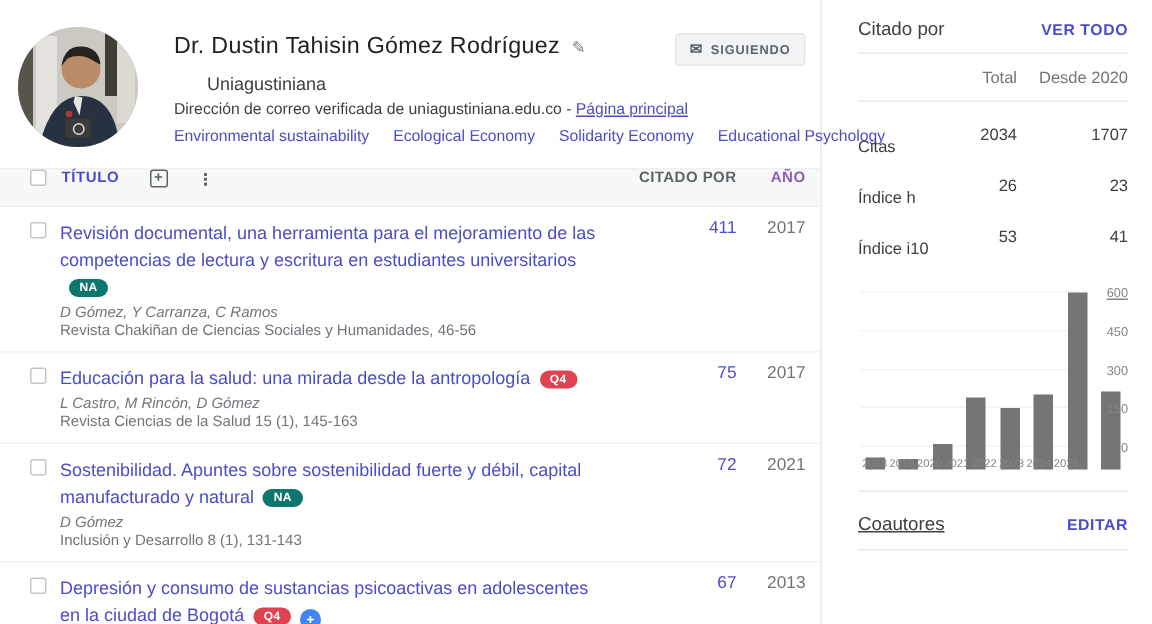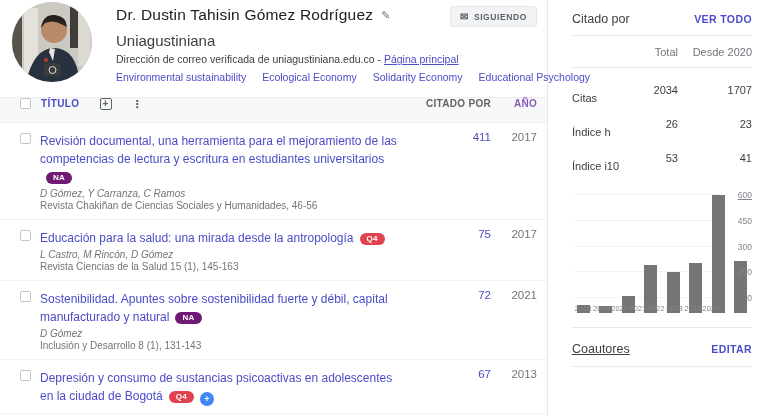--- a/index.html
+++ b/index.html
@@ -2,41 +2,41 @@
 <html><head>
 <meta charset="utf-8">
 <style>
   * { margin:0; padding:0; box-sizing:border-box; }
   html,body { width:768px; height:416px; overflow:hidden; background:#fff;
     font-family:"Liberation Sans","DejaVu Sans",sans-serif; color:#3c4043; }
   a { text-decoration:none; cursor:pointer; }
   .page { display:flex; width:768px; height:416px; }
 
   
-  .left-col { width:548px; border-right:1px solid #e8e8e8; padding-top:0; }
+  .left-col { width:548px; border-right:1px solid #e8e8e8; padding-top:16px; }
   .profile { display:flex; padding:2px 8px 0 12px; }
   .avatar { width:80px; height:80px; border-radius:50%; overflow:hidden; position:relative;
     flex-shrink:0; margin-right:24px; background:#d6d4cf; cursor:pointer; }
   .avatar svg { display:block; }
   .camera { position:absolute; bottom:6px; left:50%; transform:translateX(-50%);
     width:17px; height:13px; background:#3b3b3b; border-radius:2px;
     display:flex; align-items:center; justify-content:center; }
   .camera::before { content:""; width:6px; height:6px; border:1.5px solid #ddd; border-radius:50%; }
   .profile-info { flex:1; padding-top:4px; min-width:0; }
   .name-row { display:flex; align-items:flex-start; }
   .name-wrap { display:flex; align-items:center; gap:8px; flex:1; }
   h1 { font-size:15.5px; font-weight:500; color:#202124; letter-spacing:.2px; }
   .pencil { color:#777; font-size:11px; cursor:pointer; }
   .pencil::before { content:"✎"; }
   .follow-btn { display:flex; align-items:center; gap:5px; background:#f1f3f4;
     border:1px solid #e4e6e8; border-radius:3px; padding:4px 9px; cursor:pointer;
     font-size:8.5px; font-weight:bold; color:#5f6368; letter-spacing:.6px; margin-right:2px; }
   .env-icon { font-size:10px; color:#5f6368; }
   .env-icon::before { content:"✉"; }
-  .aff-line { font-size:15px; color:#3c4043; margin-top:5px; }
+  .aff-line { font-size:12px; color:#3c4043; margin-top:5px;margin-left:22px; }
   .email-line { font-size:10.5px; color:#3c4043; margin-top:4px; }
   .email-line a { color:#4b4cc8; text-decoration:underline; }
   .interests { display:flex; gap:16px; margin-top:6px; flex-wrap:nowrap; }
   .interests a { font-size:10.5px; color:#4b4cc8; white-space:nowrap; }
 
   
   .articles { margin-top:14px; }
   .t-header { display:flex; align-items:flex-start; background:#f7f8f8;
     border-top:1px solid #efefef; border-bottom:1px solid #efefef;
     height:26px; padding-left:20px; font-size:10px; }
@@ -53,21 +53,21 @@
   .th-spacer { flex:1; }
   .th-cited { width:70px; text-align:right; color:#5f6368; font-weight:bold; letter-spacing:.3px; }
   .th-year { width:56px; text-align:right; color:#8a5bbf; font-weight:bold; padding-right:10px; letter-spacing:.3px; }
 
   .a-row { display:flex; padding:8px 0 7px 20px; border-bottom:1px solid #f2f2f2; }
   .a-row .cbx { margin-right:9px; margin-top:2px; }
   .a-main { flex:1; min-width:0; padding-right:14px; }
   .a-title { font-size:12px; color:#4b4cc8; line-height:15px; }
   .badge { display:inline-block; vertical-align:1px; margin-left:6px; border-radius:9px;
     font-size:8px; font-weight:bold; color:#fff; padding:1.5px 7px; letter-spacing:.3px; }
-  .badge.na { background:#701a75; }
+  .badge.na { background:#0f766e; }
   .badge.q4 { background:#e0434f; }
   .badge.plus { background:#4285f4; border-radius:50%; padding:0; width:14px; height:14px;
     text-align:center; line-height:14px; font-size:9px; vertical-align:-2px; }
   .a-authors { font-size:10px; color:#70757a; margin-top:3px; line-height:12px;
     white-space:nowrap; overflow:hidden;font-style:italic; }
   .a-venue { font-size:10px; color:#70757a; line-height:12px; white-space:nowrap; overflow:hidden; }
   .a-cited { width:70px; text-align:right; font-size:11.5px; }
   .a-cited a { color:#4b4cc8; }
   .a-year { width:56px; text-align:right; font-size:11.5px; color:#70757a; padding-right:10px; }
 

